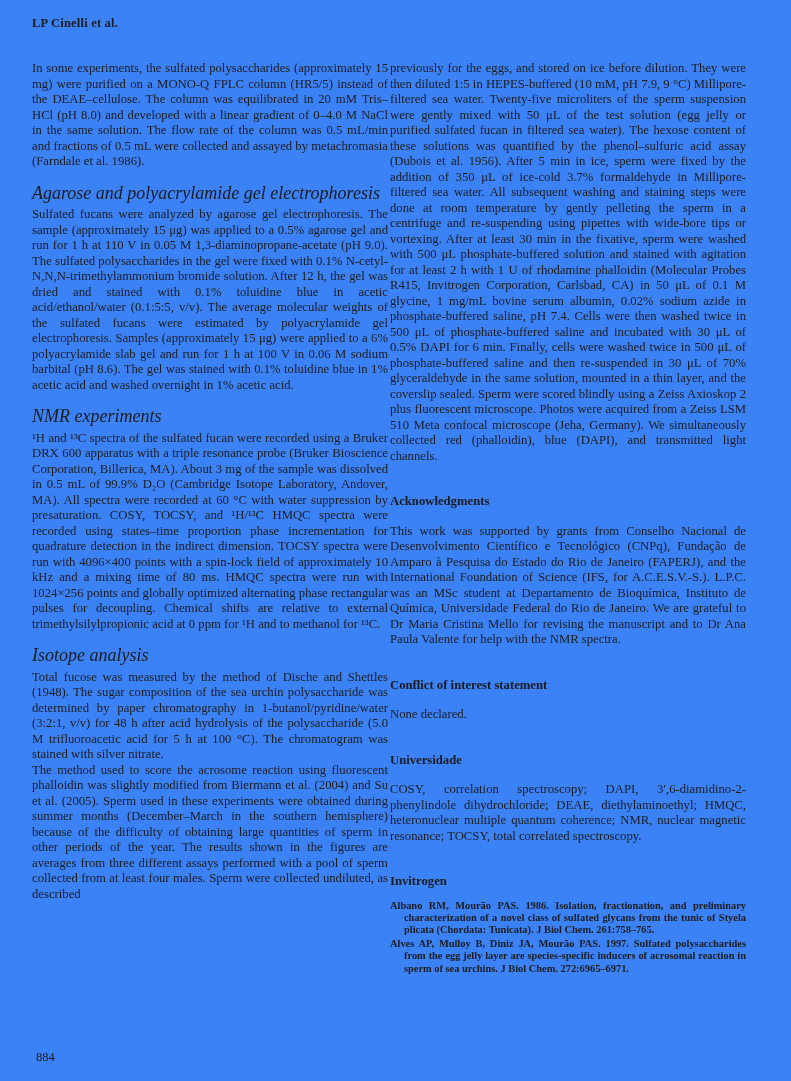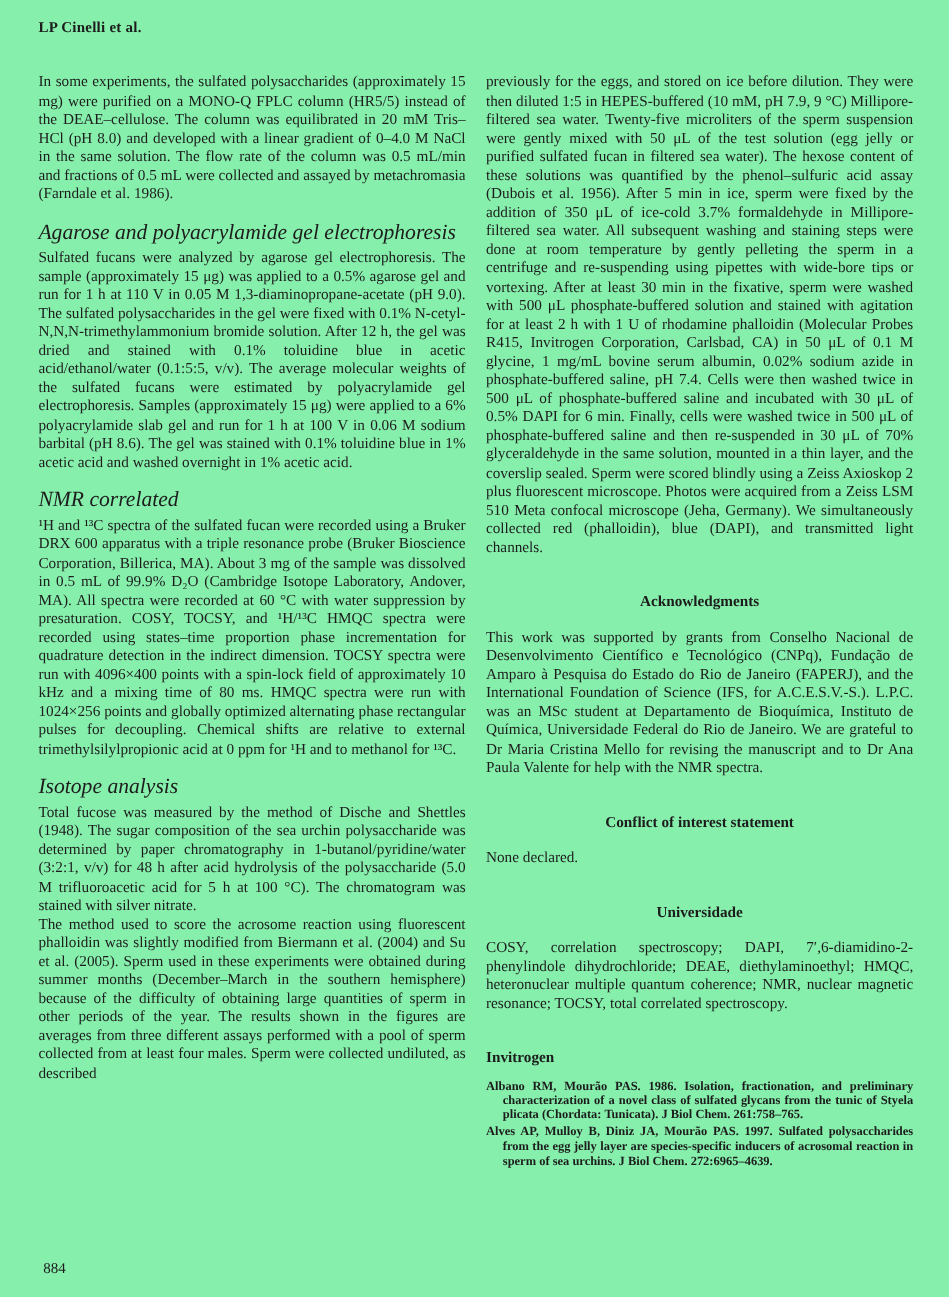--- a/index.html
+++ b/index.html
@@ -5,35 +5,35 @@
   html, body {
     margin: 0;
     padding: 0;
     background: #ffffff;
   }
   .page {
     position: relative;
     width: 791px;
     height: 1081px;
     box-sizing: border-box;
-    background: #86efac;
+    background: #3b82f6;
     color: #1c1c1c;
     font-family: "Liberation Serif", "DejaVu Serif", serif;
     padding: 16px 30px 0 32px;
     overflow: hidden;
   }
   .running-head {
     font-size: 12.5px;
     font-weight: bold;
     letter-spacing: 0.2px;
     margin-bottom: 30px;
   }
   .columns {
     display: flex;
-    gap: 17px;
+    gap: 2px;
   }
   .column {
     width: 356px;
     flex: 0 0 356px;
   }
   .para {
     font-size: 12.7px;
     line-height: 15.5px;
     text-align: justify;
     margin: 0;
@@ -43,21 +43,20 @@
     line-height: 15.5px;
     font-style: italic;
     font-weight: normal;
     margin: 16px 0 6px 0;
   }
   .bold-heading {
     font-size: 12.7px;
     line-height: 15.5px;
     font-weight: bold;
     margin: 30px 0 14px 0;
-    text-align: center;
   }
   .refs-heading {
     font-size: 12.7px;
     line-height: 15.5px;
     font-weight: bold;
     margin: 30px 0 10px 0;
   }
   .ref-entry {
     font-size: 10.4px;
     line-height: 12.4px;
@@ -83,47 +82,47 @@
 
   <div class="columns">
 
     <div class="column">
 
       <p class="para">In some experiments, the sulfated polysaccharides (approximately 15 mg) were purified on a MONO-Q FPLC column (HR5/5) instead of the DEAE–cellulose. The column was equilibrated in 20 mM Tris–HCl (pH 8.0) and developed with a linear gradient of 0–4.0 M NaCl in the same solution. The flow rate of the column was 0.5 mL/min and fractions of 0.5 mL were collected and assayed by metachromasia (Farndale et al. 1986).</p>
 
       <h3 class="subheading">Agarose and polyacrylamide gel electrophoresis</h3>
       <p class="para">Sulfated fucans were analyzed by agarose gel electrophoresis. The sample (approximately 15 μg) was applied to a 0.5% agarose gel and run for 1 h at 110 V in 0.05 M 1,3-diaminopropane-acetate (pH 9.0). The sulfated polysaccharides in the gel were fixed with 0.1% N-cetyl-N,N,N-trimethylammonium bromide solution. After 12 h, the gel was dried and stained with 0.1% toluidine blue in acetic acid/ethanol/water (0.1:5:5, v/v). The average molecular weights of the sulfated fucans were estimated by polyacrylamide gel electrophoresis. Samples (approximately 15 μg) were applied to a 6% polyacrylamide slab gel and run for 1 h at 100 V in 0.06 M sodium barbital (pH 8.6). The gel was stained with 0.1% toluidine blue in 1% acetic acid and washed overnight in 1% acetic acid.</p>
 
-      <h3 class="subheading">NMR correlated</h3>
+      <h3 class="subheading">NMR experiments</h3>
       <p class="para">¹H and ¹³C spectra of the sulfated fucan were recorded using a Bruker DRX 600 apparatus with a triple resonance probe (Bruker Bioscience Corporation, Billerica, MA). About 3 mg of the sample was dissolved in 0.5 mL of 99.9% D₂O (Cambridge Isotope Laboratory, Andover, MA). All spectra were recorded at 60 °C with water suppression by presaturation. COSY, TOCSY, and ¹H/¹³C HMQC spectra were recorded using states–time proportion phase incrementation for quadrature detection in the indirect dimension. TOCSY spectra were run with 4096×400 points with a spin-lock field of approximately 10 kHz and a mixing time of 80 ms. HMQC spectra were run with 1024×256 points and globally optimized alternating phase rectangular pulses for decoupling. Chemical shifts are relative to external trimethylsilylpropionic acid at 0 ppm for ¹H and to methanol for ¹³C.</p>
 
       <h3 class="subheading">Isotope analysis</h3>
       <p class="para">Total fucose was measured by the method of Dische and Shettles (1948). The sugar composition of the sea urchin polysaccharide was determined by paper chromatography in 1-butanol/pyridine/water (3:2:1, v/v) for 48 h after acid hydrolysis of the polysaccharide (5.0 M trifluoroacetic acid for 5 h at 100 °C). The chromatogram was stained with silver nitrate.</p>
 
       <p class="para">The method used to score the acrosome reaction using fluorescent phalloidin was slightly modified from Biermann et al. (2004) and Su et al. (2005). Sperm used in these experiments were obtained during summer months (December–March in the southern hemisphere) because of the difficulty of obtaining large quantities of sperm in other periods of the year. The results shown in the figures are averages from three different assays performed with a pool of sperm collected from at least four males. Sperm were collected undiluted, as described</p>
 
     </div>
 
     <div class="column">
 
       <p class="para">previously for the eggs, and stored on ice before dilution. They were then diluted 1:5 in HEPES-buffered (10 mM, pH 7.9, 9 °C) Millipore-filtered sea water. Twenty-five microliters of the sperm suspension were gently mixed with 50 μL of the test solution (egg jelly or purified sulfated fucan in filtered sea water). The hexose content of these solutions was quantified by the phenol–sulfuric acid assay (Dubois et al. 1956). After 5 min in ice, sperm were fixed by the addition of 350 μL of ice-cold 3.7% formaldehyde in Millipore-filtered sea water. All subsequent washing and staining steps were done at room temperature by gently pelleting the sperm in a centrifuge and re-suspending using pipettes with wide-bore tips or vortexing. After at least 30 min in the fixative, sperm were washed with 500 μL phosphate-buffered solution and stained with agitation for at least 2 h with 1 U of rhodamine phalloidin (Molecular Probes R415, Invitrogen Corporation, Carlsbad, CA) in 50 μL of 0.1 M glycine, 1 mg/mL bovine serum albumin, 0.02% sodium azide in phosphate-buffered saline, pH 7.4. Cells were then washed twice in 500 μL of phosphate-buffered saline and incubated with 30 μL of 0.5% DAPI for 6 min. Finally, cells were washed twice in 500 μL of phosphate-buffered saline and then re-suspended in 30 μL of 70% glyceraldehyde in the same solution, mounted in a thin layer, and the coverslip sealed. Sperm were scored blindly using a Zeiss Axioskop 2 plus fluorescent microscope. Photos were acquired from a Zeiss LSM 510 Meta confocal microscope (Jeha, Germany). We simultaneously collected red (phalloidin), blue (DAPI), and transmitted light channels.</p>
 
       <h3 class="bold-heading">Acknowledgments</h3>
       <p class="para">This work was supported by grants from Conselho Nacional de Desenvolvimento Científico e Tecnológico (CNPq), Fundação de Amparo à Pesquisa do Estado do Rio de Janeiro (FAPERJ), and the International Foundation of Science (IFS, for A.C.E.S.V.-S.). L.P.C. was an MSc student at Departamento de Bioquímica, Instituto de Química, Universidade Federal do Rio de Janeiro. We are grateful to Dr Maria Cristina Mello for revising the manuscript and to Dr Ana Paula Valente for help with the NMR spectra.</p>
 
       <h3 class="bold-heading">Conflict of interest statement</h3>
       <p class="para">None declared.</p>
 
       <h3 class="bold-heading">Universidade</h3>
-      <p class="para">COSY, correlation spectroscopy; DAPI, 7′,6-diamidino-2-phenylindole dihydrochloride; DEAE, diethylaminoethyl; HMQC, heteronuclear multiple quantum coherence; NMR, nuclear magnetic resonance; TOCSY, total correlated spectroscopy.</p>
+      <p class="para">COSY, correlation spectroscopy; DAPI, 3′,6-diamidino-2-phenylindole dihydrochloride; DEAE, diethylaminoethyl; HMQC, heteronuclear multiple quantum coherence; NMR, nuclear magnetic resonance; TOCSY, total correlated spectroscopy.</p>
 
       <h3 class="refs-heading">Invitrogen</h3>
       <div>
         <p class="ref-entry">Albano RM, Mourão PAS. 1986. Isolation, fractionation, and preliminary characterization of a novel class of sulfated glycans from the tunic of Styela plicata (Chordata: Tunicata). J Biol Chem. 261:758–765.</p>
-        <p class="ref-entry">Alves AP, Mulloy B, Diniz JA, Mourão PAS. 1997. Sulfated polysaccharides from the egg jelly layer are species-specific inducers of acrosomal reaction in sperm of sea urchins. J Biol Chem. 272:6965–4639.</p>
+        <p class="ref-entry">Alves AP, Mulloy B, Diniz JA, Mourão PAS. 1997. Sulfated polysaccharides from the egg jelly layer are species-specific inducers of acrosomal reaction in sperm of sea urchins. J Biol Chem. 272:6965–6971.</p>
       </div>
 
     </div>
 
   </div>
 
   <div class="page-number">884</div>
 
 </div>
 

